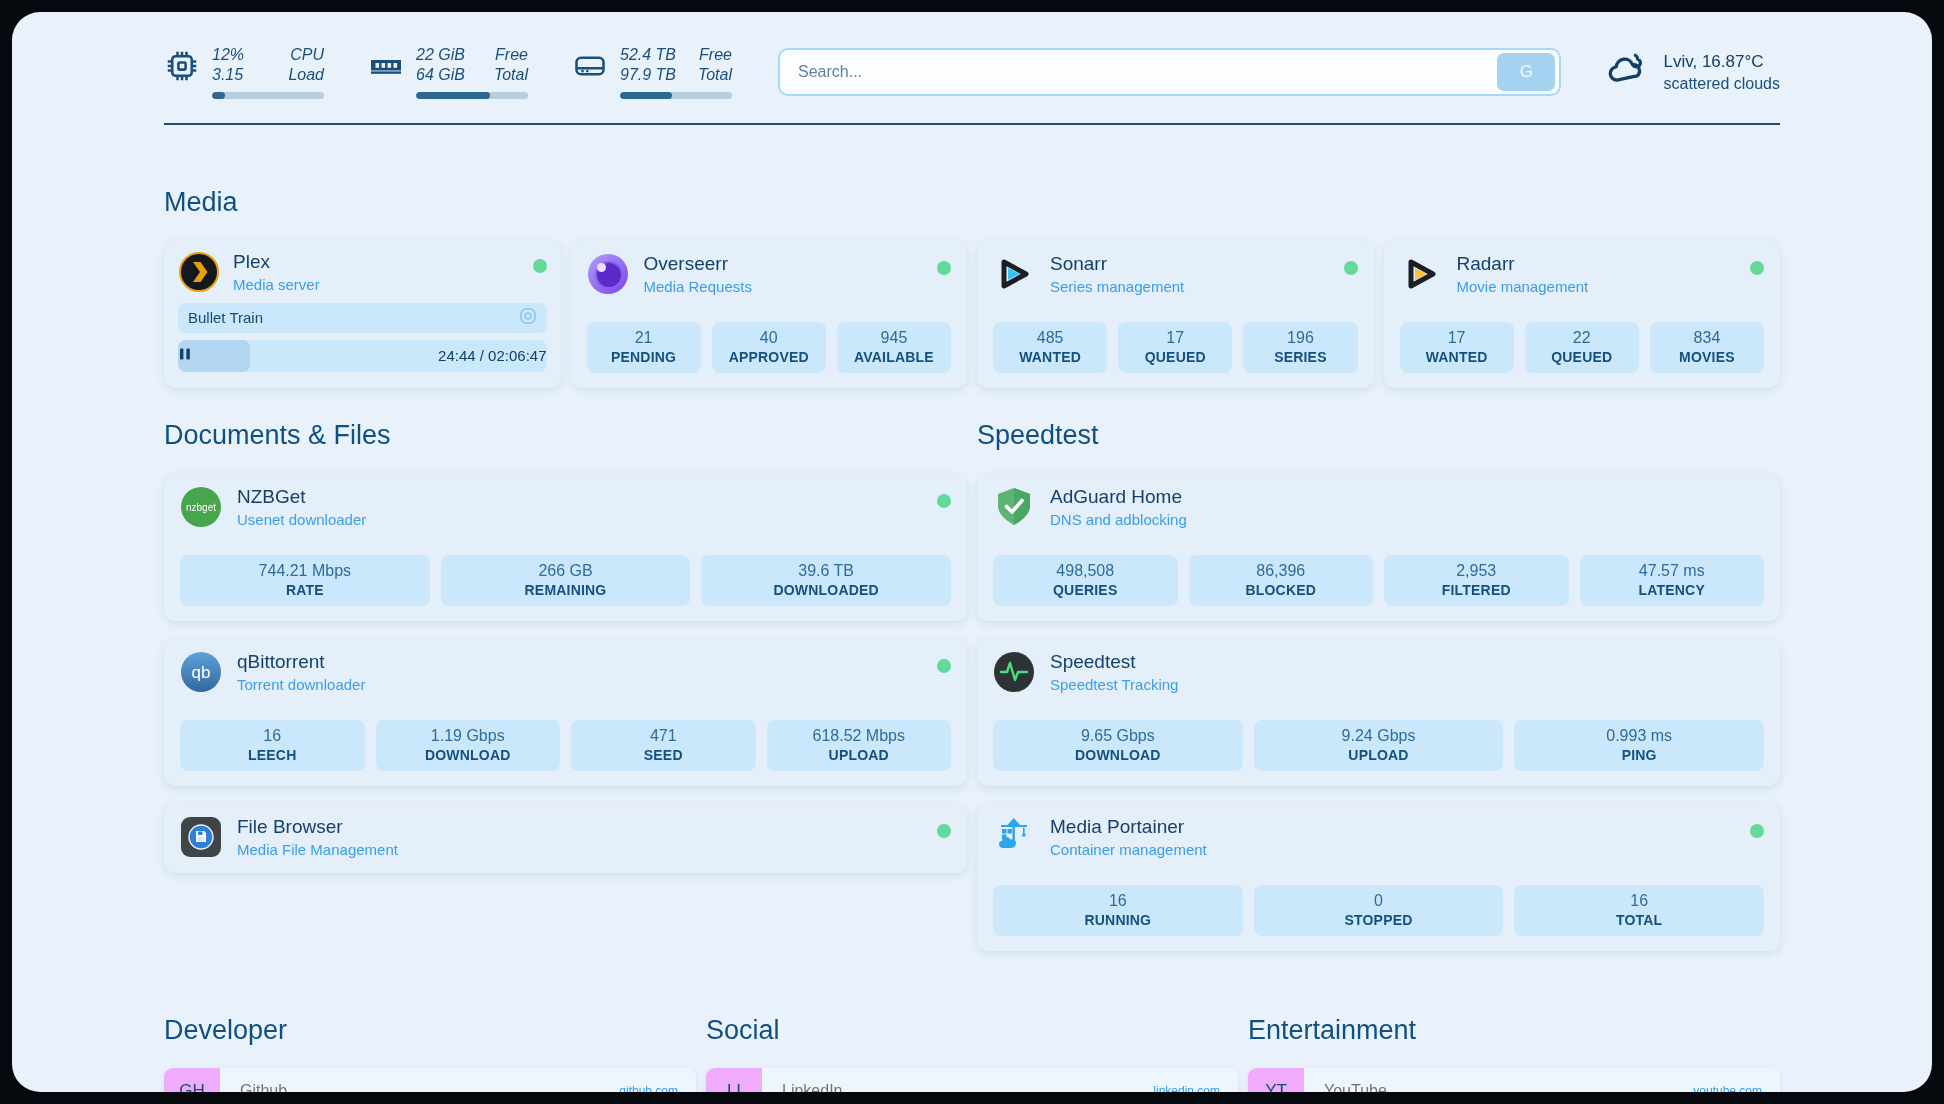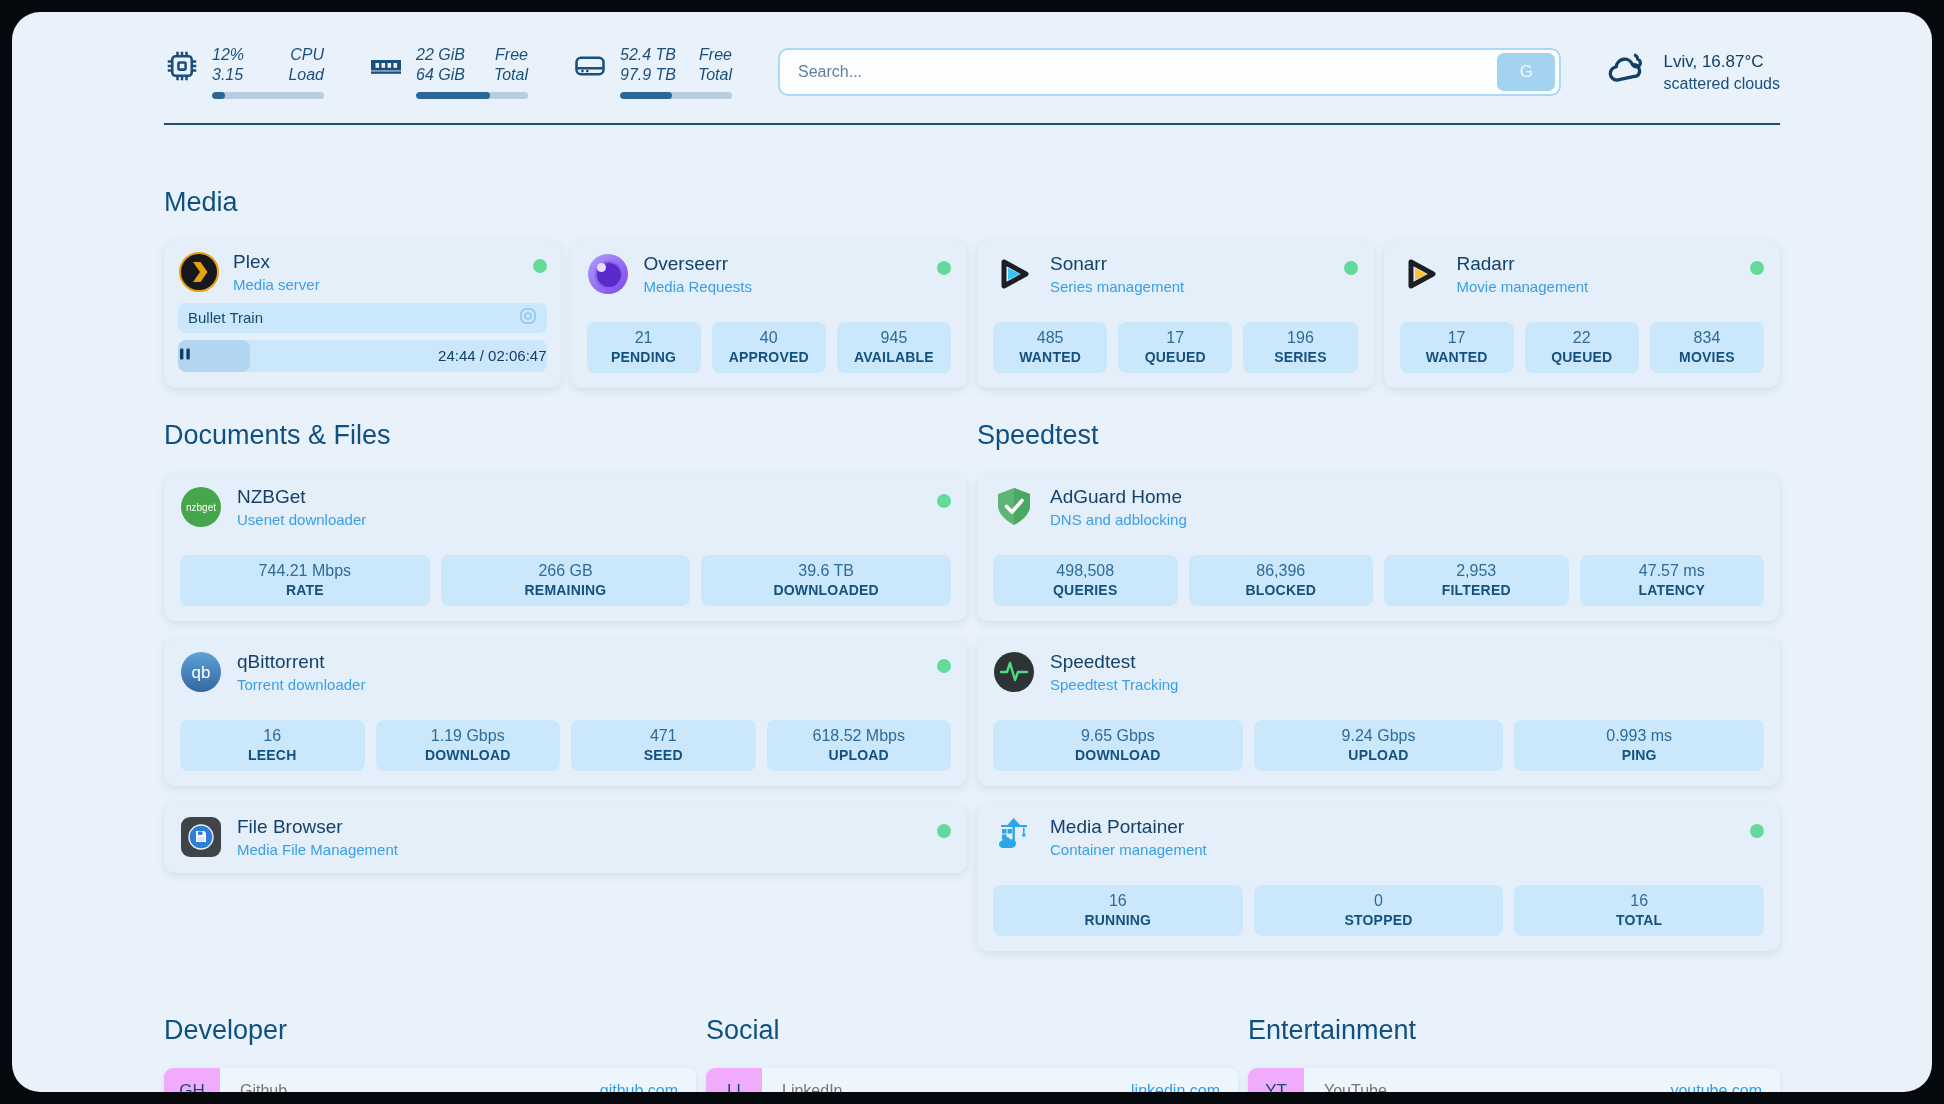--- a/index.html
+++ b/index.html
@@ -114,21 +114,21 @@
     background: #edf5fd; border-radius: 9px; height: 46px;
     margin-bottom: 15px; overflow: hidden; cursor: pointer;
     box-shadow: 0 2px 6px rgba(110, 145, 180, .16);
   }
   .link-tag {
     width: 56px; align-self: stretch; background: #f0abfc;
     display: flex; align-items: center; justify-content: center;
     font-size: 17px; color: #174a73;
   }
   .link-name { margin-left: 20px; font-size: 16px; color: #737373; }
-  .link-url { margin-left: auto; margin-right: 18px; font-size: 16px; color: #2f9ce8; }
+  .link-url { margin-left: auto; margin-right: 18px; font-size: 12px; color: #2f9ce8; }
 </style>
 </head>
 <body>
 
 <div class="frame">
   <div class="content">
 
     <div class="topbar">
       <div class="sys-widgets">
 

